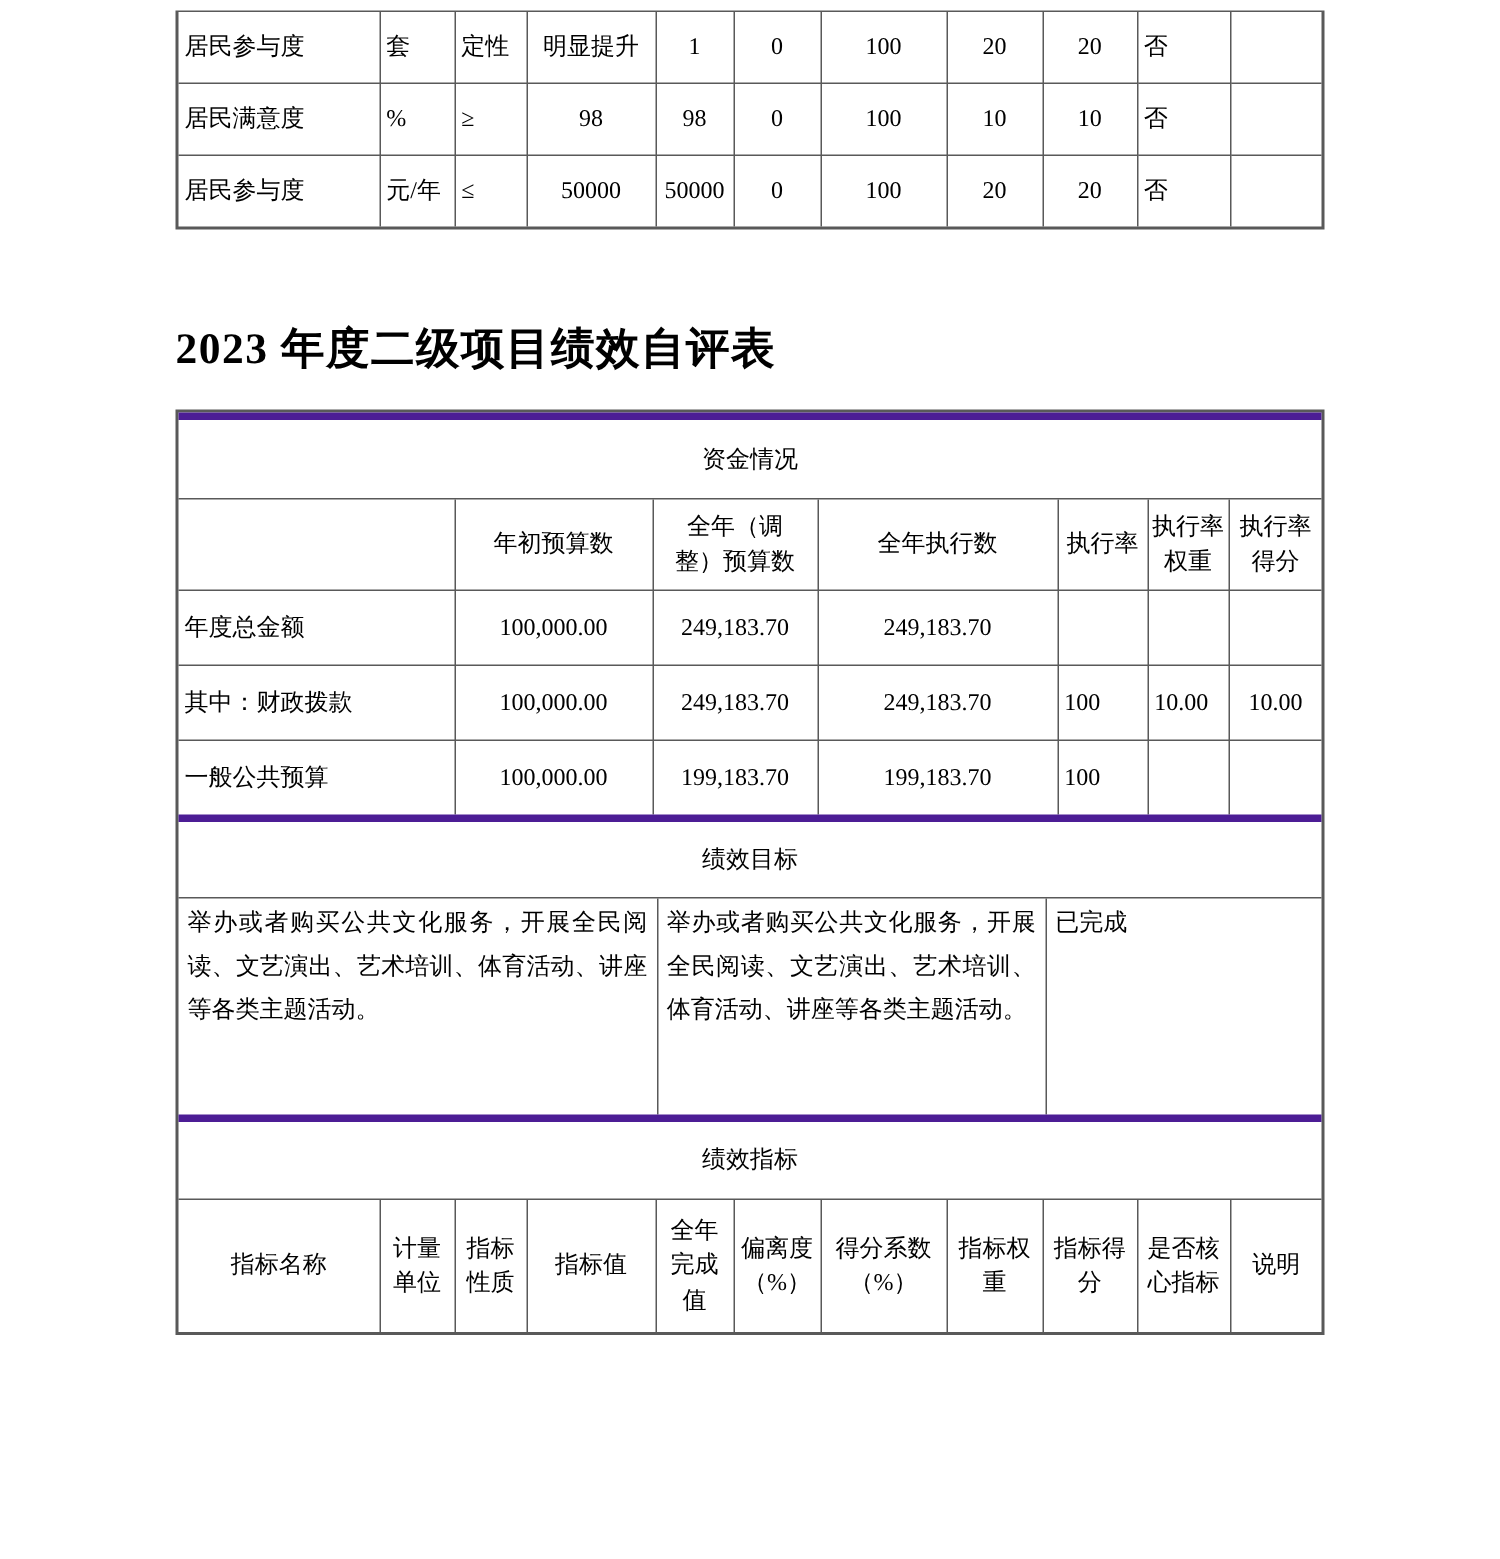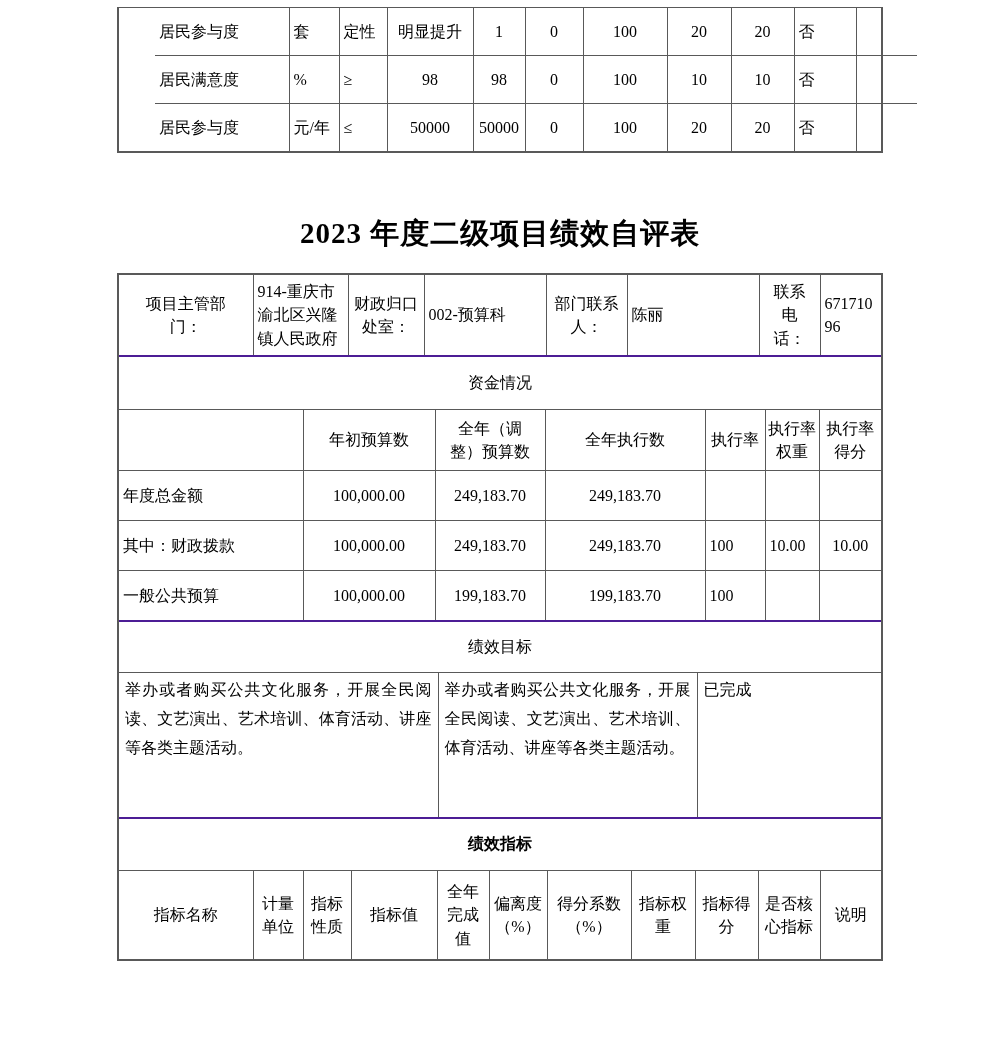--- a/index.html
+++ b/index.html
@@ -12,38 +12,38 @@
   td{
     border:1px solid #595959;font-size:16px;line-height:1.45;
     padding:2px 4px;vertical-align:middle;overflow:hidden;
     white-space:pre-line;word-break:break-all;
   }
   .al{text-align:left;} .ar{text-align:center;} .ac{text-align:center;}
   .vtop{vertical-align:top;}
 
   
   .tbl-wrap{border:2px solid #595959;}
-  .tbl-wrap.cut-top{border-top-width:1px;padding-left:36px;}
+  .tbl-wrap.cut-top{border-top-width:1px;}
   .top-tbl td{height:43px;}
   .grey-left{border-left-color:#a6a6a6;}
 
   
   .doc-title{
-    margin-top:60px;height:40px;text-align:center;
+    margin-top:60px;height:40px;
     font-size:29px;font-weight:700;line-height:40px;letter-spacing:1px;
   }
 
   
   .main-wrap{margin-top:20px;border:2px solid #595959;}
   .band{
-    border-top:2px solid #4c1d95;border-bottom:1px solid #595959;
+    border-top:5px solid #4c1d95;border-bottom:1px solid #595959;
     display:flex;align-items:center;justify-content:center;
     font-size:16px;
   }
-  .band-fund{height:52px;} .band-goal{height:50px;text-align:center;} .band-ind{height:51px;font-weight:bold;}
+  .band-fund{height:52px;} .band-goal{height:50px;text-align:center;} .band-ind{height:51px;}
 
   .info-r1 td{height:56px;}
   .info-r2 td{height:76px;}
   .fund-hdr td{height:56px;padding:2px 1px;}
   .fund-row td{height:45px;}
   .goal-hdr td{height:56px;}
   .goal-body td{height:138px;line-height:1.8;padding:3px 6px;}
   .goal-body .just{text-align:justify;}
   .ind-hdr td{height:84px;padding:2px 1px;}
 </style>
@@ -120,35 +120,20 @@
         <col style="width:134px">
           <col style="width:95px">
           <col style="width:76px">
         <col style="width:122px">
           <col style="width:81px">
           <col style="width:132px">
         <col style="width:61px">
           <col style="width:61px">
       </colgroup>
       <tbody>
-      <tr class="info-r2">
-        <td class="ar">项目主管部
-门：</td>
-        <td class="al">914-重庆市渝北区兴隆镇人民政府</td>
-        <td class="ar">财政归口
-处室：</td>
-        <td class="al">002-预算科</td>
-        <td class="ar">部门联系
-人：</td>
-        <td class="al">陈丽</td>
-        <td class="ar">联系
-电
-话：</td>
-        <td class="al">67171096</td>
-      </tr>
     </tbody>
       </table>
 
     <div class="band band-fund">资金情况</div>
 
     <table>
       <colgroup>
         <col style="width:184px">
           <col style="width:132px">
           <col style="width:110px">

